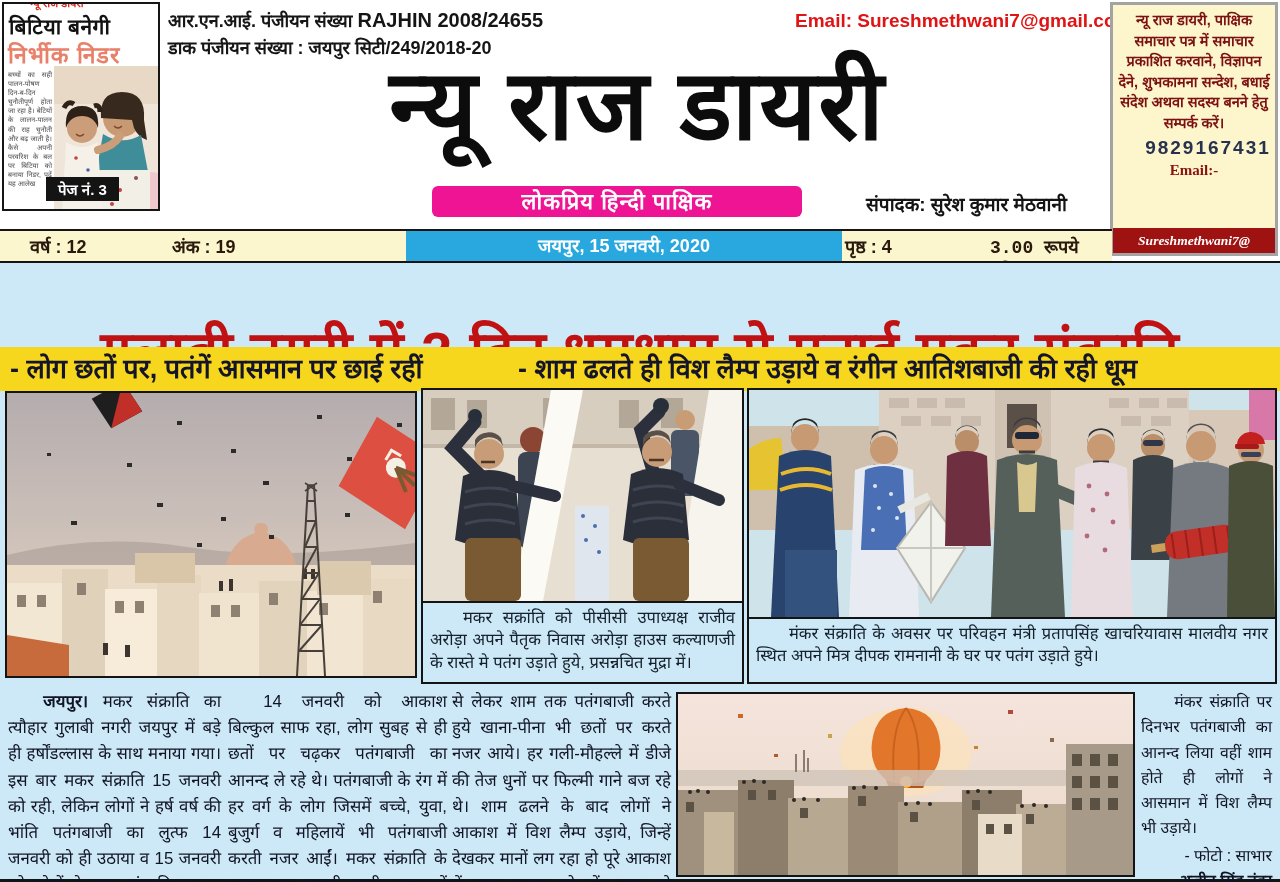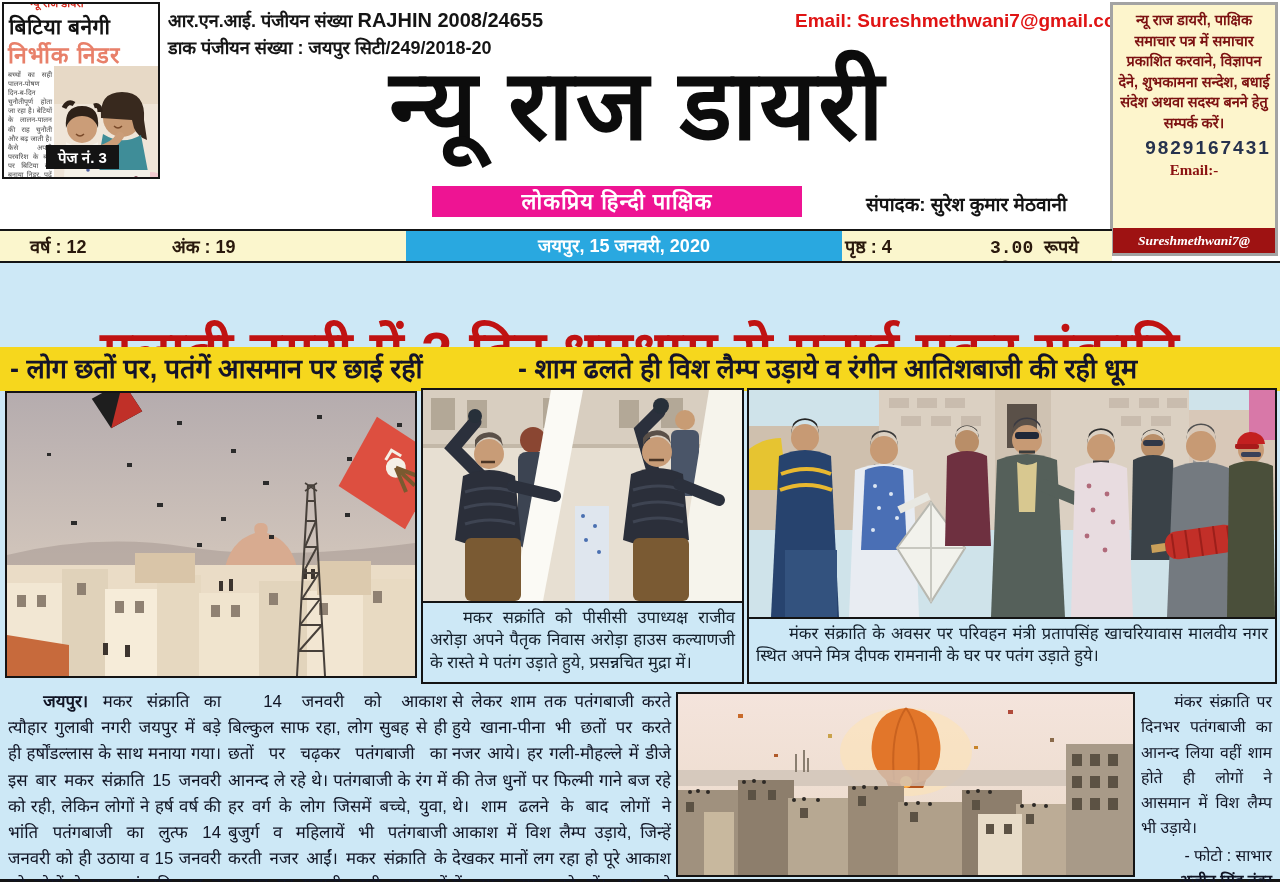--- a/index.html
+++ b/index.html
@@ -1,38 +1,38 @@
 <!DOCTYPE html>
 <html lang="hi"><head>
 <meta charset="utf-8">
 <style>
   html,body{margin:0;padding:0;background:#888;}
   .page{position:relative;width:1280px;height:882px;background:#ffffff;overflow:hidden;
         font-family:"Liberation Sans","DejaVu Sans",sans-serif;color:#111;}
   .abs{position:absolute;}
 
   
-  .promo-box{left:2px;top:2px;width:158px;height:177px;border:2px solid #151515;background:#fff;box-sizing:border-box;overflow:hidden;}
+  .promo-box{left:2px;top:2px;width:158px;height:209px;border:2px solid #151515;background:#fff;box-sizing:border-box;overflow:hidden;}
   .promo-strip{position:absolute;left:26px;top:-9px;color:#d42a1e;font-weight:bold;font-size:11px;white-space:nowrap;}
   .promo-t1{position:absolute;left:5px;top:8px;font-size:21px;font-weight:900;color:#121212;letter-spacing:.5px;}
   .promo-t2{position:absolute;left:4px;top:34px;font-size:23px;font-weight:700;color:#e8806a;letter-spacing:1px;}
   .promo-side{position:absolute;left:4px;top:66px;width:44px;font-size:7px;line-height:1.3;color:#4a4a4a;text-align:justify;}
   .promo-photo{position:absolute;left:50px;top:62px;width:104px;height:147px;}
   .promo-pageref{position:absolute;left:42px;bottom:8px;background:#141414;color:#fff;font-size:15px;font-weight:700;padding:2px 12px;}
 
   
   .reg{left:168px;top:8px;width:560px;font-weight:700;color:#151515;}
   .reg .l1{font-size:18px;}
   .reg .l1 .val{font-family:"Liberation Sans",sans-serif;font-size:20px;}
   .reg .l2{font-size:18px;margin-top:3px;}
   .hdr-email{left:795px;top:10px;font-size:19px;font-weight:700;color:#e01414;}
   .masthead{left:165px;top:42px;width:945px;height:148px;text-align:center;font-size:98px;line-height:1.3;
             font-weight:900;color:#0c0c0c;letter-spacing:2px;}
   .tagline{left:432px;top:186px;width:370px;height:31px;background:#ee1493;color:#fff;text-align:center;
-           font-size:22px;font-weight:900;line-height:31px;letter-spacing:1px;}
+           font-size:22px;font-weight:900;line-height:31px;letter-spacing:1px;border-radius:6px;}
   .editor{left:866px;top:191px;font-size:19px;font-weight:700;color:#141414;}
 
   
   .contact{left:1110px;top:2px;width:168px;height:254px;background:#fdf5cc;border:3px solid #a3a3a3;box-sizing:border-box;}
   .contact .txt{margin:5px 3px 0 3px;font-size:14.5px;font-weight:700;color:#7c1111;text-align:center;line-height:1.42;}
   .contact .phone{margin-top:4px;font-size:19px;font-weight:700;color:#26324e;text-align:center;letter-spacing:2px;padding-left:28px;}
   .contact .em-label{margin-top:3px;font-size:15px;font-weight:700;color:#8a1111;text-align:center;font-family:"Liberation Serif",serif;}
   .contact .em-strip{position:absolute;left:0;right:0;bottom:0;height:25px;background:#9e1212;color:#fff;
                      font-family:"Liberation Serif",serif;font-style:italic;font-weight:700;font-size:13.5px;
                      text-align:center;line-height:25px;}

